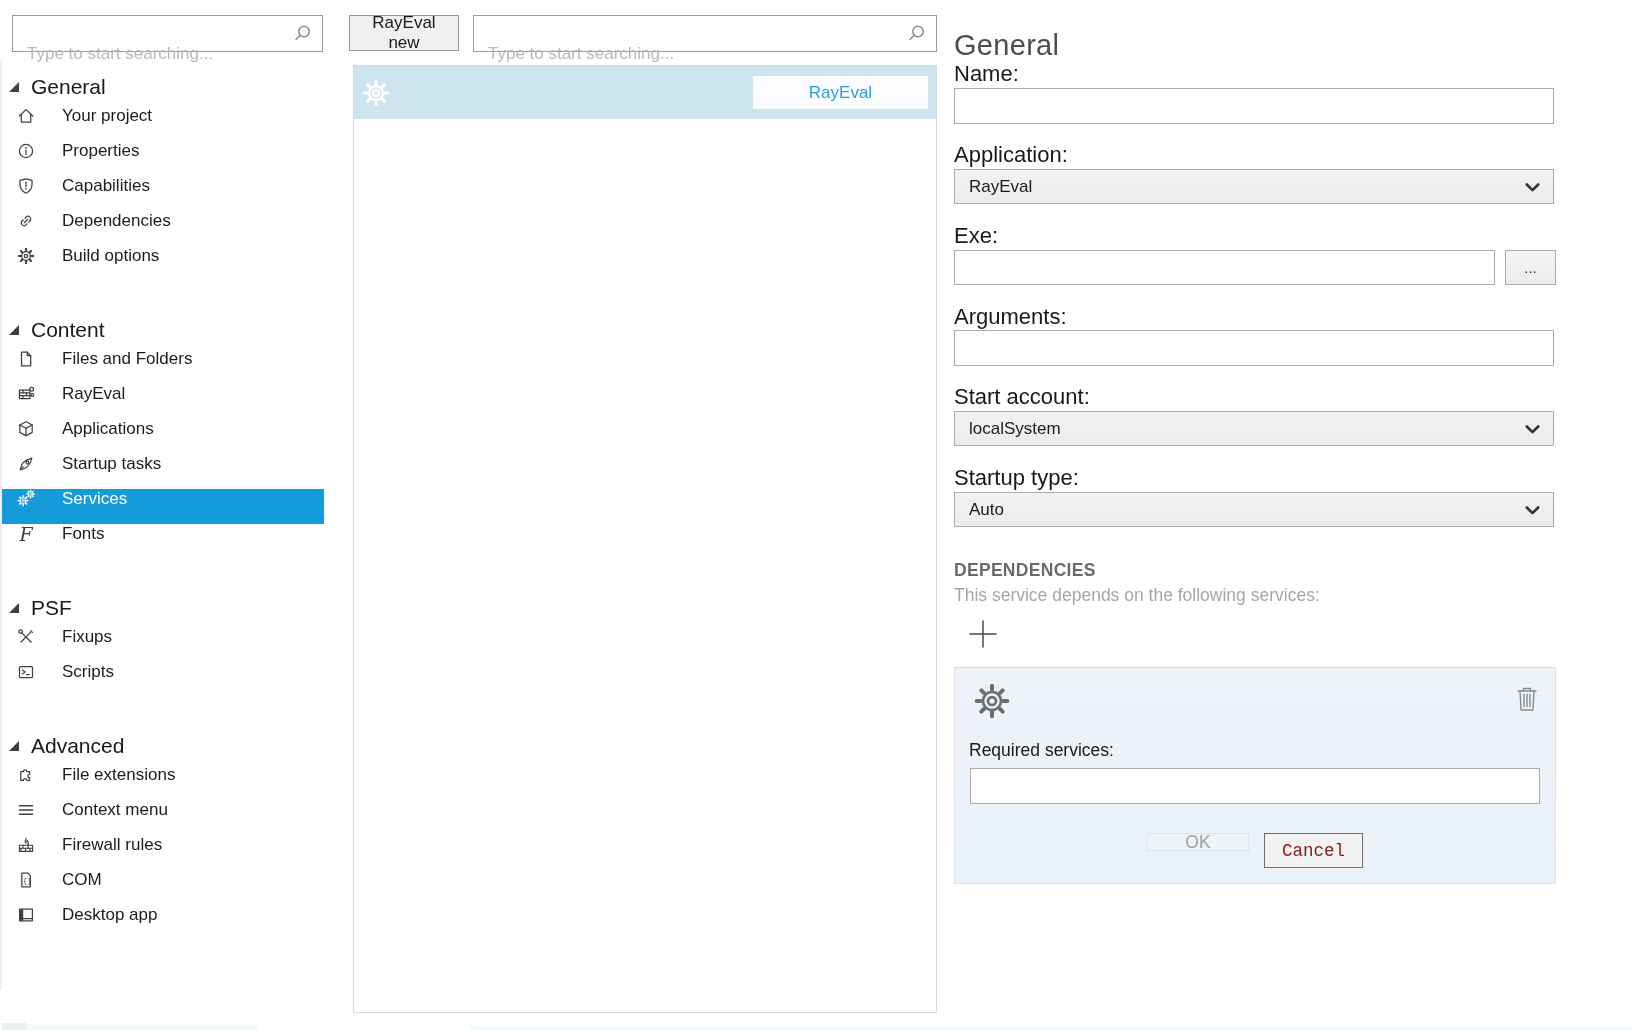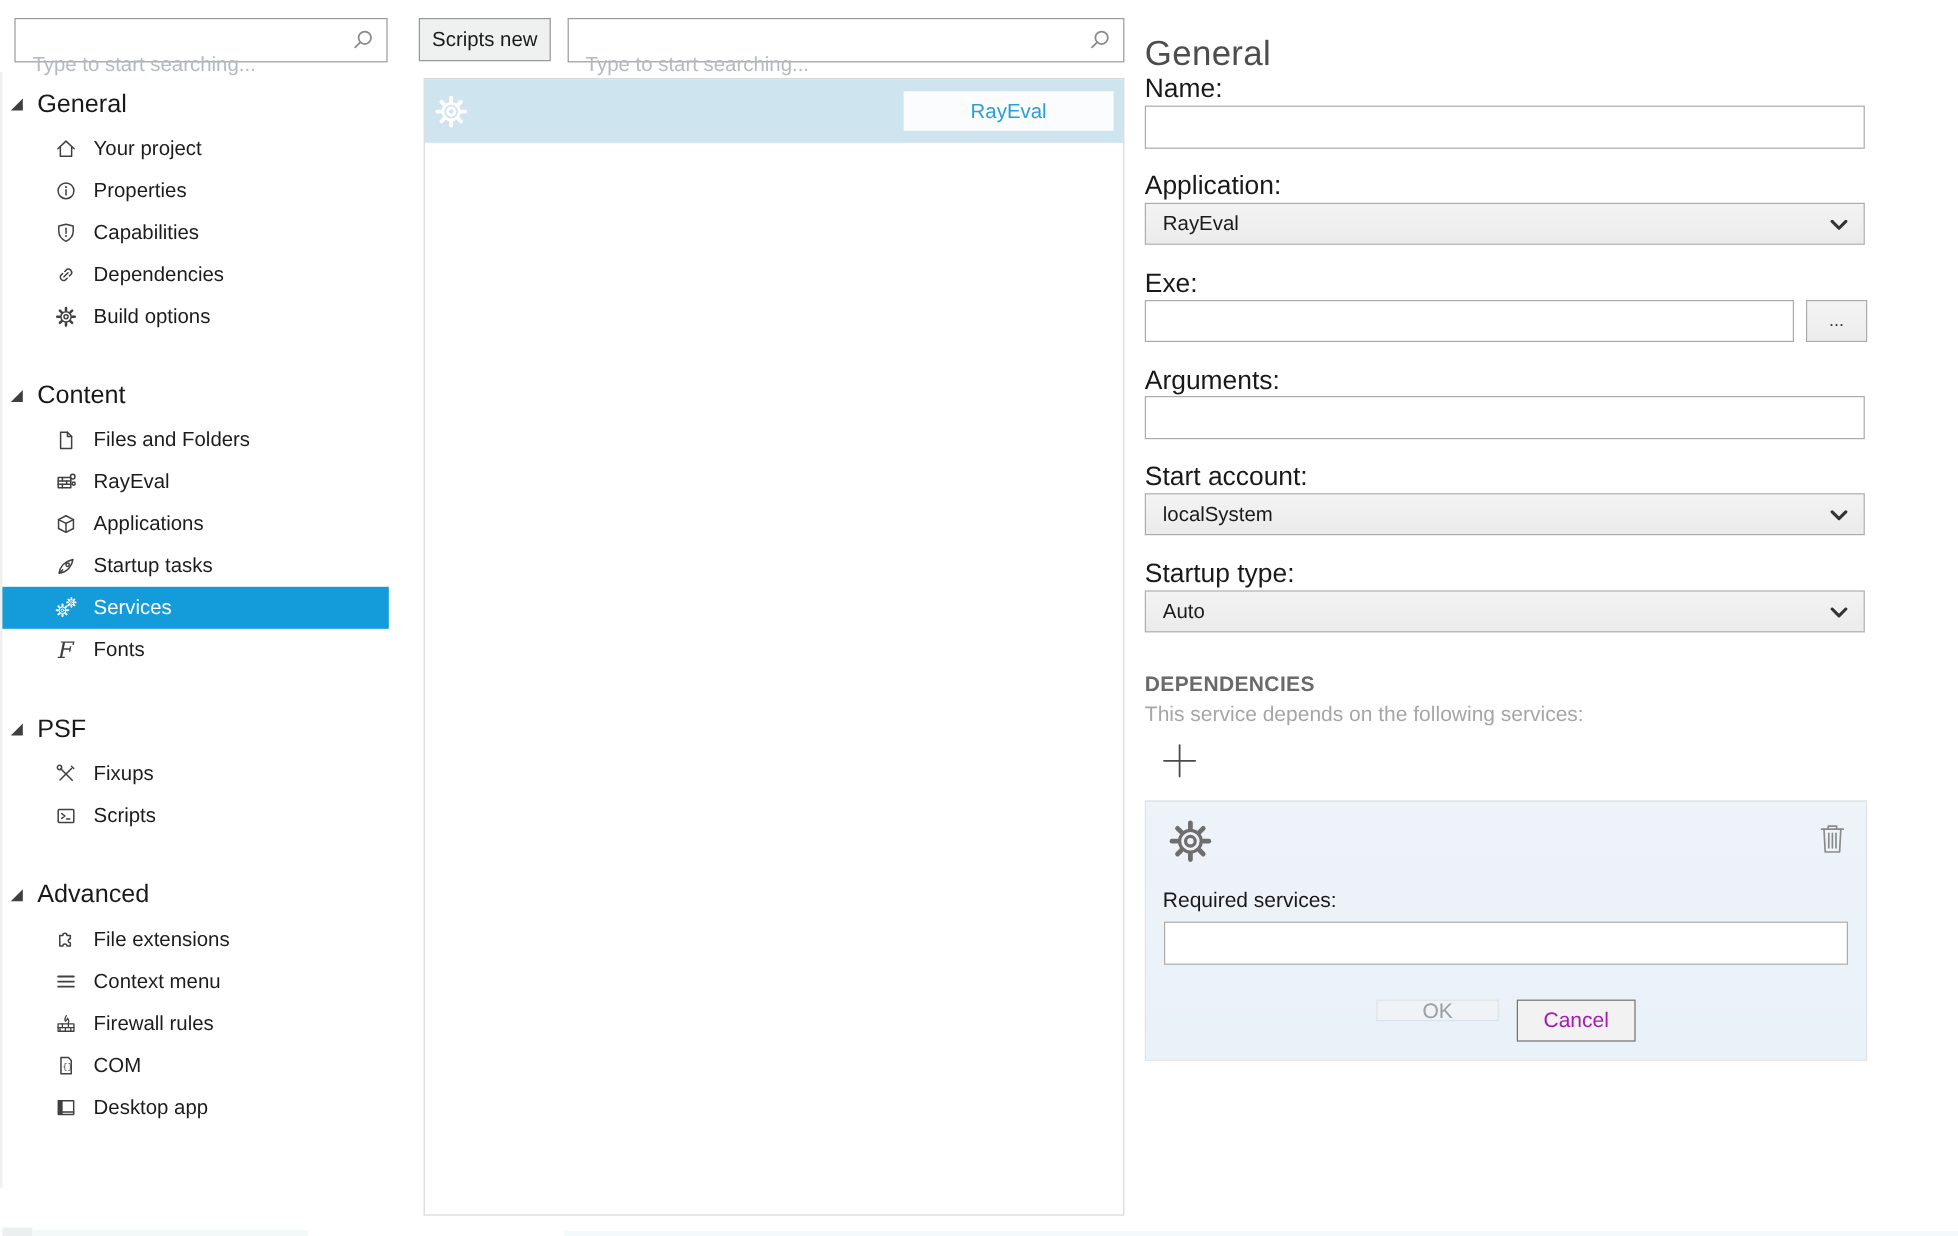--- a/index.html
+++ b/index.html
@@ -32,22 +32,22 @@
   .nav-section.first { margin-top:22px; }
   .section-header {
     position:relative; padding:0 0 0 31px; font-size:21px; line-height:26px; color:#191919;
   }
   .tri {
     position:absolute; left:9px; top:8px; width:0; height:0;
     border-left:10px solid transparent; border-bottom:10px solid #3f3f3f;
   }
   .nav-items { margin-top:6px; }
   .nav-item {
-    height:35px; display:flex; align-items:center; gap:13px;
-    padding-left:45px; font-size:17px; color:#1c1c1c; cursor:default;
+    height:35px; display:flex; gap:26px;
+    padding-left:16px; font-size:17px; color:#1c1c1c; cursor:default;
   }
   .nav-item.selected { background:var(--accent); color:#fff; }
   .ic { stroke:#404040; fill:none; stroke-width:1.25; stroke-linecap:round; stroke-linejoin:round; }
   .nav-item.selected .ic { stroke:#fff; }
   .icfill { fill:#404040; }
   .iconbox { width:20px; height:20px; flex:0 0 20px; display:flex; align-items:center; justify-content:center; }
   .fonts-glyph { font-family:"DejaVu Serif", serif; font-style:italic; font-size:19px; line-height:20px; color:#404040; }
 
   
   .create-btn {
@@ -110,22 +110,22 @@
     position:absolute; left:15px; top:100px; width:570px; height:36px;
     border:1px solid #ababab; background:#fff; padding:0 9px; font-size:17px; font-family:inherit; outline:none;
   }
   .btn-ok {
     position:absolute; left:192px; top:165px; width:102px; height:18px;
     background:#eff3f6; border:1px solid #dde3e8; color:#9aa0a5;
     font-size:17.5px; display:flex; align-items:center; justify-content:center; font-family:inherit;
   }
   .btn-cancel {
     position:absolute; left:309px; top:165px; width:99px; height:35px;
-    background:#f2f2f2; border:1px solid #707070; color:#a21caf;
-    font-size:17.5px; display:flex; align-items:center; justify-content:center; font-family:Liberation Sans, sans-serif;
+    background:#f2f2f2; border:1px solid #707070; color:#7f1d1d;
+    font-size:17.5px; display:flex; align-items:center; justify-content:center; font-family:Liberation Mono, monospace;
   }
 
   
   .strip-a { position:absolute; left:2px; top:1023px; width:25px; height:7px; background:#eceff0; }
   .strip-b { position:absolute; left:27px; top:1025px; width:230px; height:5px; background:#f3f8f9; }
   .strip-c { position:absolute; left:470px; top:1026px; width:1162px; height:4px; background:#f4f9fc; }
 </style>
 </head>
 <body style="--accent: #149bd9; --row-bg: #cee4ef; --badge-text: #2b9ed8;">
 
@@ -390,21 +390,21 @@
               <rect class="icfill" x="3.6" y="4.2" width="3.6" height="11.6" stroke="none"></rect>
               <line x1="3.6" y1="13.6" x2="16.4" y2="13.6"></line>
             </svg>
         </span>
         <span>Desktop app</span>
       </div>
     </div>
   </div>
 </aside>
 
-<button class="create-btn">Scripts new</button>
+<button class="create-btn">RayEval new</button>
 
 <div class="searchbox mid-search">
   <input type="text" placeholder="Type to start searching..." style="">
   <svg class="mag" width="19" height="19" viewBox="0 0 19 19">
     <g stroke="#8a8a8a" fill="none" stroke-width="1.5" stroke-linecap="round">
       <circle cx="11" cy="7.5" r="5.2"></circle>
         <line x1="7.2" y1="11.3" x2="3" y2="15.5"></line>
     </g>
   </svg>
 </div>

